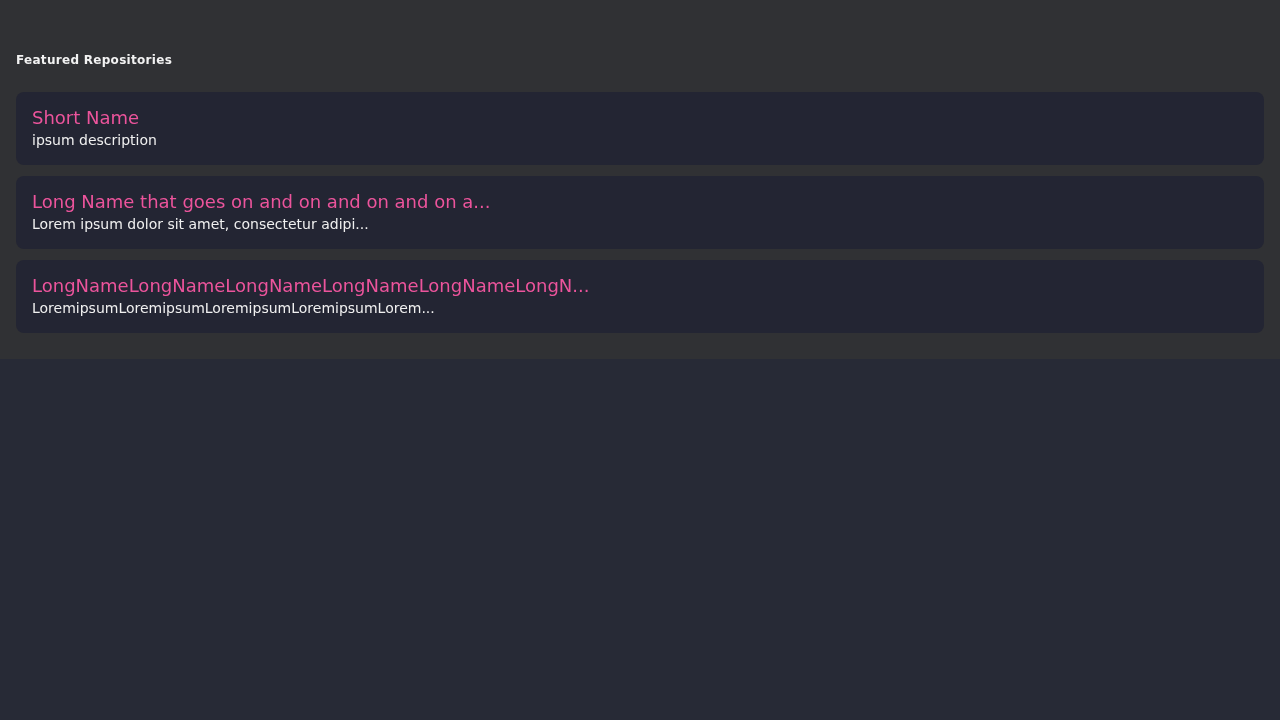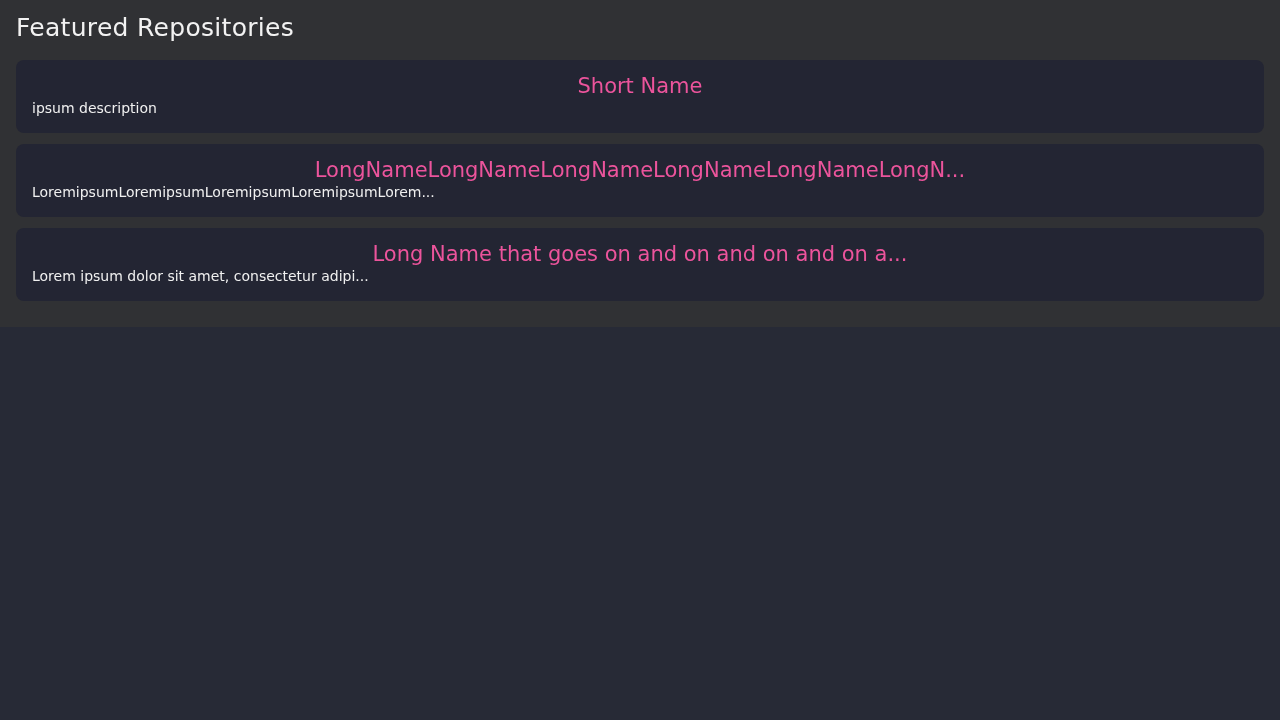--- a/index.html
+++ b/index.html
@@ -7,44 +7,44 @@
   body {
     background: var(--page-bg, #272a36);
     font-family: "DejaVu Sans", "Liberation Sans", sans-serif;
   }
   .panel {
     background: var(--panel-bg, #303134);
     padding: 16px 16px 26px 16px;
   }
   .panel-title {
     color: var(--heading-color, #f2f2f2);
-    font-size: 25px;
+    font-size: 12px;
     line-height: 24px;
-    font-weight: normal;
+    font-weight: bold;
     letter-spacing: 0.3px;
     margin-bottom: 20px;
+    margin-top: 32px;
   }
   .repo-list { width: 100%; }
   .repo-card {
     background: var(--card-bg, #232533);
     border-radius: 8px;
     padding: 14px 16px;
     margin-bottom: 11px;
     cursor: pointer;
   }
   .repo-card:last-child { margin-bottom: 0; }
   .repo-name {
     color: var(--accent-pink, #ec549c);
-    font-size: 21px;
+    font-size: 18px;
     line-height: 24px;
     white-space: nowrap;
     overflow: hidden;
     display: block;
     text-decoration: none;
-    text-align: center;
   }
   .repo-desc {
     color: var(--text-light, #f0f0f0);
     font-size: 14px;
     line-height: 21px;
     white-space: nowrap;
     overflow: hidden;
   }
 </style>
 </head>
@@ -54,23 +54,23 @@
   <h1 class="panel-title">Featured Repositories</h1>
 
   <div class="repo-list">
 
     <div class="repo-card">
       <a class="repo-name">Short Name</a>
       <div class="repo-desc">ipsum description</div>
     </div>
 
     <div class="repo-card">
-      <a class="repo-name">LongNameLongNameLongNameLongNameLongNameLongN...</a>
-      <div class="repo-desc">LoremipsumLoremipsumLoremipsumLoremipsumLorem...</div>
+      <a class="repo-name">Long Name that goes on and on and on and on a...</a>
+      <div class="repo-desc">Lorem ipsum dolor sit amet, consectetur adipi...</div>
     </div>
 
     <div class="repo-card">
-      <a class="repo-name">Long Name that goes on and on and on and on a...</a>
-      <div class="repo-desc">Lorem ipsum dolor sit amet, consectetur adipi...</div>
+      <a class="repo-name">LongNameLongNameLongNameLongNameLongNameLongN...</a>
+      <div class="repo-desc">LoremipsumLoremipsumLoremipsumLoremipsumLorem...</div>
     </div>
 
   </div>
 </main>
 
 </body></html>

